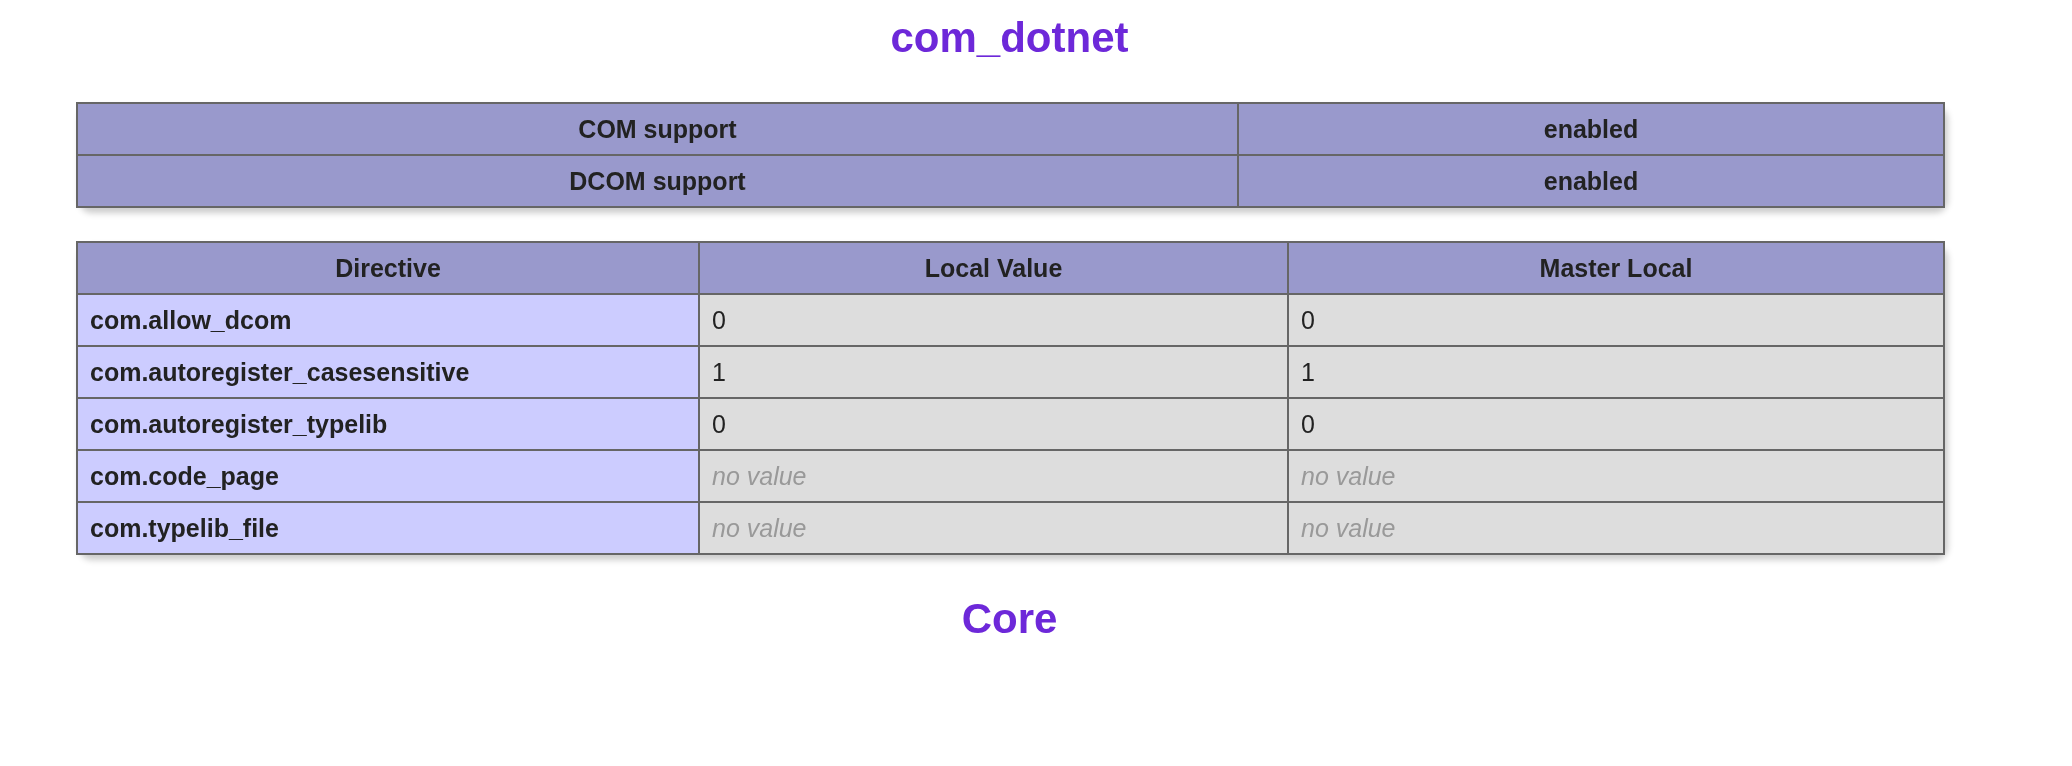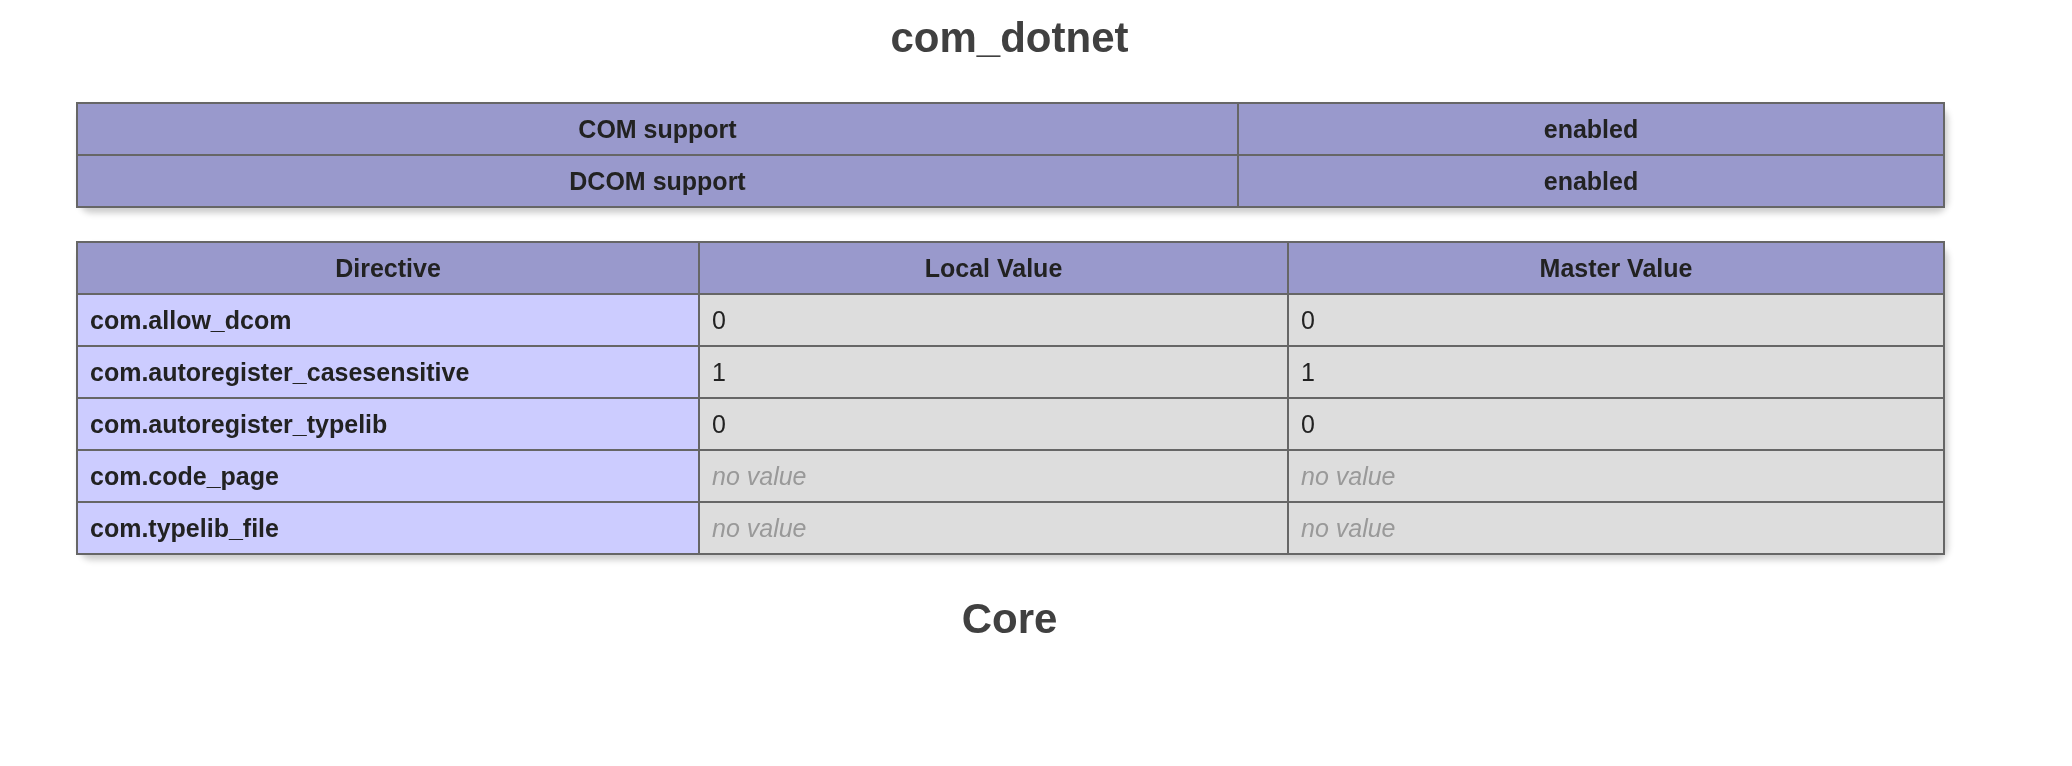--- a/index.html
+++ b/index.html
@@ -24,21 +24,21 @@
   .content{
     width:1867px;
     margin-left:76px;
     text-align:center;
   }
   h2.module-title{
     font-size:42px;
     font-weight:bold;
     line-height:48px;
     margin:40px 0;
-    color:#404040;
+    color:#6d28d9;
   }
   h2.module-title.first{
     margin-top:14px;
   }
   table.info-table{
     border-collapse:collapse;
     table-layout:fixed;
     width:1867px;
     margin:0 0 33px 0;
     box-shadow:3px 5px 6px var(--shadow_color);
@@ -105,21 +105,21 @@
   <table class="info-table">
     <colgroup>
         <col class="dir-col1">
         <col class="dir-col2">
         <col class="dir-col3">
       </colgroup>
     <tbody>
       <tr>
         <th>Directive</th>
         <th>Local Value</th>
-        <th>Master Value</th>
+        <th>Master Local</th>
       </tr>
 
       <tr>
         <td class="e">com.allow_dcom</td>
         <td class="v"><span>0</span></td>
         <td class="v"><span>0</span></td>
       </tr>
 
       <tr>
         <td class="e">com.autoregister_casesensitive</td>

